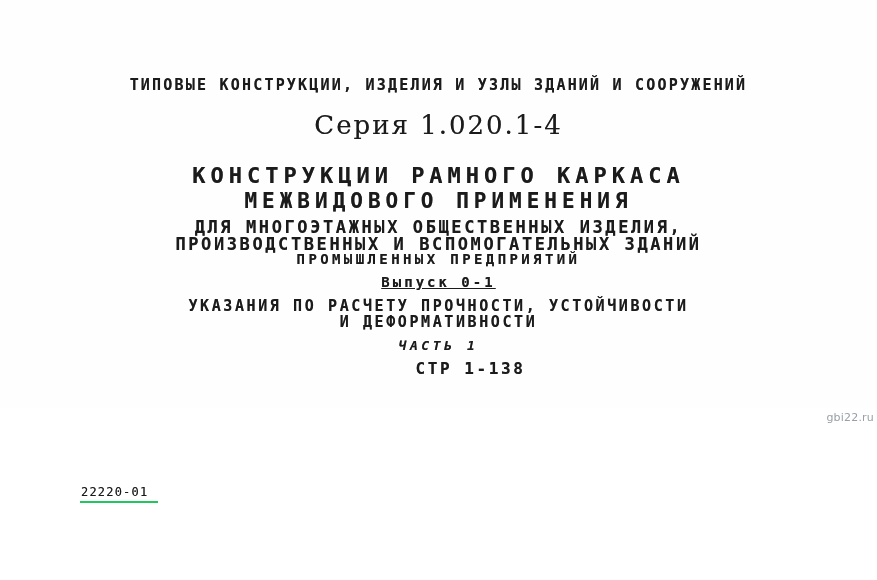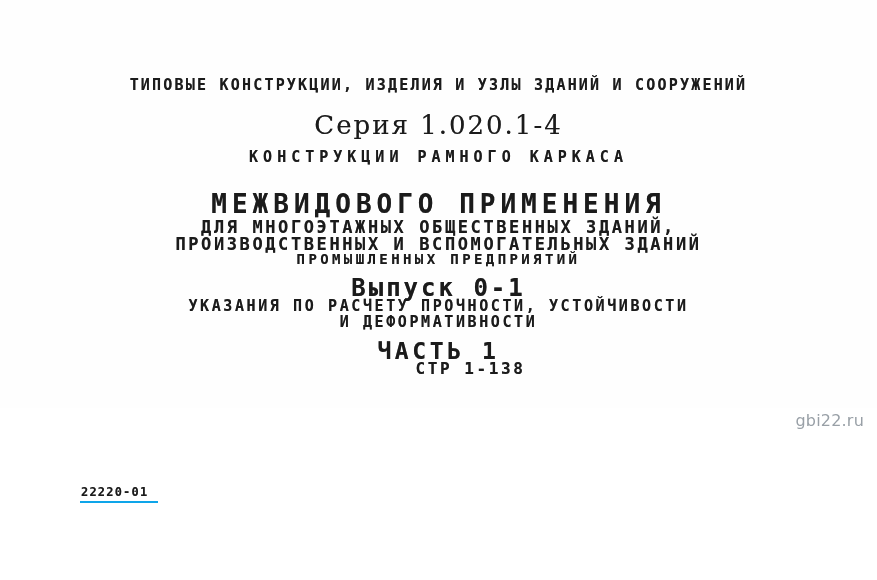--- a/index.html
+++ b/index.html
@@ -40,77 +40,78 @@
 
   .series-line {
     top: 110px;
     font-family: "DejaVu Serif", "Liberation Serif", serif;
     font-weight: normal;
     font-size: 26px;
     letter-spacing: 2px;
     text-shadow: 0 0 0.4px rgba(20,20,20,0.5);
   }
 
-  .title-line-1 { top: 148px; font-size: 15px; letter-spacing: 5px; }
-  .title-line-2 { top: 189px; font-size: 26px; letter-spacing: 5px; }
+  .title-line-1 { top: 163px; font-size: 22px; letter-spacing: 5px; }
+  .title-line-2 { top: 189px; font-size: 21px; letter-spacing: 5px; }
 
   .scope-line-1 { top: 217px; font-size: 17px; letter-spacing: 2.6px; }
   .scope-line-2 { top: 234px; font-size: 17px; letter-spacing: 2.6px; }
   .scope-line-3 { top: 251px; font-size: 14px; letter-spacing: 3.4px; }
 
   .issue-line {
     top: 274px;
-    font-size: 24px;
+    font-size: 14px;
     letter-spacing: 3px;
+    text-decoration: underline;
   }
 
   .issue-title-1 { top: 297px; font-size: 15px; letter-spacing: 2.6px; }
   .issue-title-2 { top: 313px; font-size: 15px; letter-spacing: 2.6px; }
 
-  .part-line  { top: 338px; font-size: 23px; letter-spacing: 3.6px; }
+  .part-line  { top: 338px; font-size: 13px; letter-spacing: 3.6px; font-style: italic; }
   .pages-line { top: 359px; font-size: 16px; letter-spacing: 2.6px; margin-left: 32px; }
 
   .watermark {
     position: absolute;
     top: 411px;
-    right: 13px;
+    right: 3px;
     font-family: "DejaVu Sans", "Liberation Sans", sans-serif;
-    font-size: 16px;
+    font-size: 11px;
     font-weight: normal;
     color: #99a0a7;
     text-shadow: none;
     letter-spacing: 0.2px;
   }
 
   .doc-number {
     position: absolute;
     top: 485px;
     left: 80px;
     font-size: 12px;
-    font-weight: bold;
+    font-weight: normal;
     letter-spacing: 1.2px;
     padding: 0 10px 2px 1px;
-    border-bottom: 2px solid #0ea5e9;
+    border-bottom: 2px solid #22c55e;
     text-shadow: 0 0 0.5px rgba(20,20,20,0.55);
   }
 </style>
 </head>
 <body>
 
 <div class="scan-page">
 
   <div class="line header-line">ТИПОВЫЕ КОНСТРУКЦИИ, ИЗДЕЛИЯ И УЗЛЫ ЗДАНИЙ И СООРУЖЕНИЙ</div>
 
   <div class="line series-line">Серия 1.020.1-4</div>
 
   <div class="line title-line-1">КОНСТРУКЦИИ РАМНОГО КАРКАСА</div>
 
   <div class="line title-line-2">МЕЖВИДОВОГО ПРИМЕНЕНИЯ</div>
 
-  <div class="line scope-line-1">ДЛЯ МНОГОЭТАЖНЫХ ОБЩЕСТВЕННЫХ ЗДАНИЙ,</div>
+  <div class="line scope-line-1">ДЛЯ МНОГОЭТАЖНЫХ ОБЩЕСТВЕННЫХ ИЗДЕЛИЯ,</div>
 
   <div class="line scope-line-2">ПРОИЗВОДСТВЕННЫХ И ВСПОМОГАТЕЛЬНЫХ ЗДАНИЙ</div>
 
   <div class="line scope-line-3">ПРОМЫШЛЕННЫХ ПРЕДПРИЯТИЙ</div>
 
   <div class="line issue-line">Выпуск 0-1</div>
 
   <div class="line issue-title-2">И ДЕФОРМАТИВНОСТИ</div>
 
   <div class="line issue-title-1">УКАЗАНИЯ ПО РАСЧЕТУ ПРОЧНОСТИ, УСТОЙЧИВОСТИ</div>

